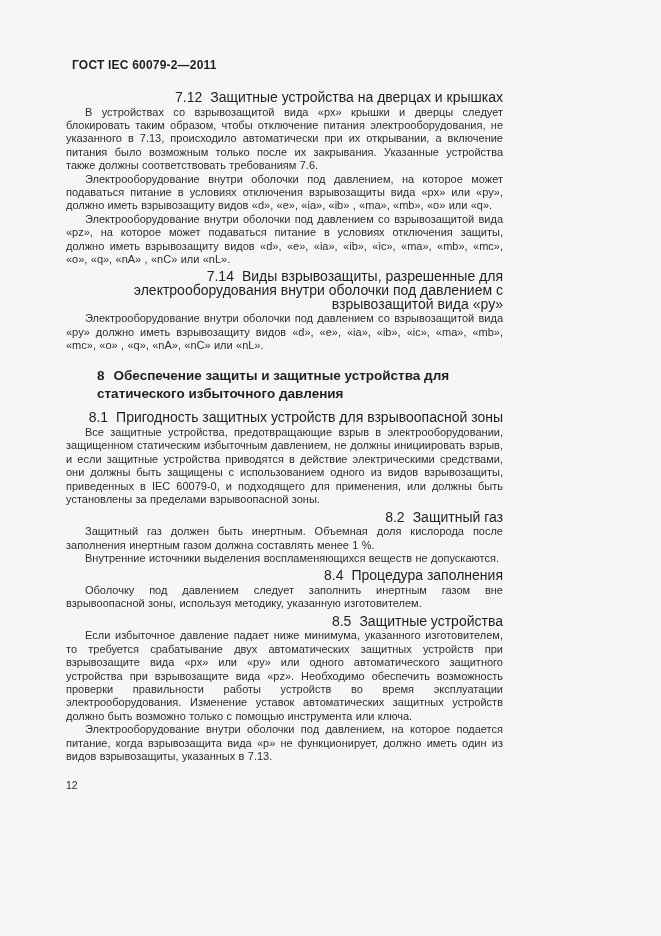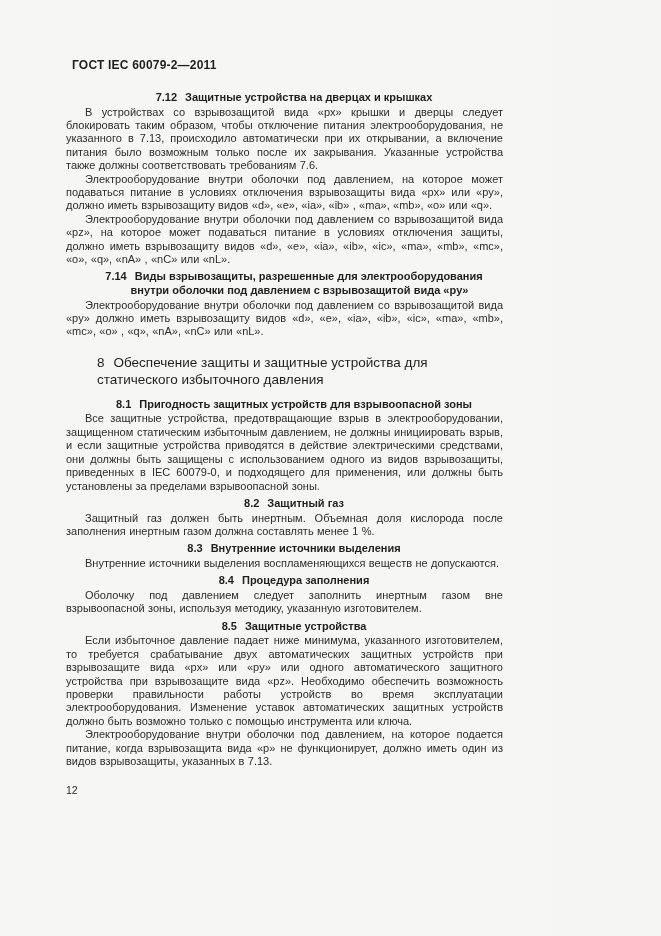--- a/index.html
+++ b/index.html
@@ -27,33 +27,33 @@
   }
   .body-text {
     font-size: 11px;
     line-height: 13.4px;
     text-align: justify;
     text-indent: 19px;
     margin: 0;
     word-spacing: 0.3px;
   }
   .sec-heading {
-    font-size: 11px;
-    font-weight: bold;
+    font-size: 14px;
+    font-weight: normal;
     color: #1f1f1f;
     line-height: 13.6px;
     margin: 4px 0 1px 0;
     padding-left: 30px;
     text-indent: -11px;
-    text-align: center;
+    text-align: right;
   }
   .sec-heading .sec-num { padding-right: 8px; }
   .chapter-heading {
     font-size: 13.5px;
-    font-weight: normal;
+    font-weight: bold;
     color: #1f1f1f;
     line-height: 17.5px;
     margin: 15px 0 9px 0;
     padding-left: 31px;
     text-align: left;
   }
   .chapter-heading .sec-num { padding-right: 9px; }
   .note-text {
     font-size: 9.5px;
     line-height: 12.6px;
@@ -84,21 +84,20 @@
   <p class="body-text">Электрооборудование внутри оболочки под давлением со взрывозащитой вида «py» должно иметь взрывозащиту видов «d», «e», «ia», «ib», «ic», «ma», «mb», «mc», «o» , «q», «nA», «nC» или «nL».</p>
 
   <h2 class="chapter-heading"><span class="sec-num">8</span><span>Обеспечение защиты и защитные устройства для статического избыточного давления</span></h2>
 
   <h3 class="sec-heading"><span class="sec-num">8.1</span><span>Пригодность защитных устройств для взрывоопасной зоны</span></h3>
   <p class="body-text">Все защитные устройства, предотвращающие взрыв в электрооборудовании, защищенном статическим избыточным давлением, не должны инициировать взрыв, и если защитные устройства приводятся в действие электрическими средствами, они должны быть защищены с использованием одного из видов взрывозащиты, приведенных в IEC 60079-0, и подходящего для применения, или должны быть установлены за пределами взрывоопасной зоны.</p>
 
   <h3 class="sec-heading"><span class="sec-num">8.2</span><span>Защитный газ</span></h3>
   <p class="body-text">Защитный газ должен быть инертным. Объемная доля кислорода после заполнения инертным газом должна составлять менее 1 %.</p>
 
-  <h3 class="sec-heading"><span class="sec-num">8.3</span><span>Внутренние источники выделения</span></h3>
   <p class="body-text">Внутренние источники выделения воспламеняющихся веществ не допускаются.</p>
 
   <h3 class="sec-heading"><span class="sec-num">8.4</span><span>Процедура заполнения</span></h3>
   <p class="body-text">Оболочку под давлением следует заполнить инертным газом вне взрывоопасной зоны, используя методику, указанную изготовителем.</p>
 
   <h3 class="sec-heading"><span class="sec-num">8.5</span><span>Защитные устройства</span></h3>
   <p class="body-text">Если избыточное давление падает ниже минимума, указанного изготовителем, то требуется срабатывание двух автоматических защитных устройств при взрывозащите вида «px» или «py» или одного автоматического защитного устройства при взрывозащите вида «pz». Необходимо обеспечить возможность проверки правильности работы устройств во время эксплуатации электрооборудования. Изменение уставок автоматических защитных устройств должно быть возможно только с помощью инструмента или ключа.</p>
 
   <p class="body-text">Электрооборудование внутри оболочки под давлением, на которое подается питание, когда взрывозащита вида «p» не функционирует, должно иметь один из видов взрывозащиты, указанных в 7.13.</p>
 

